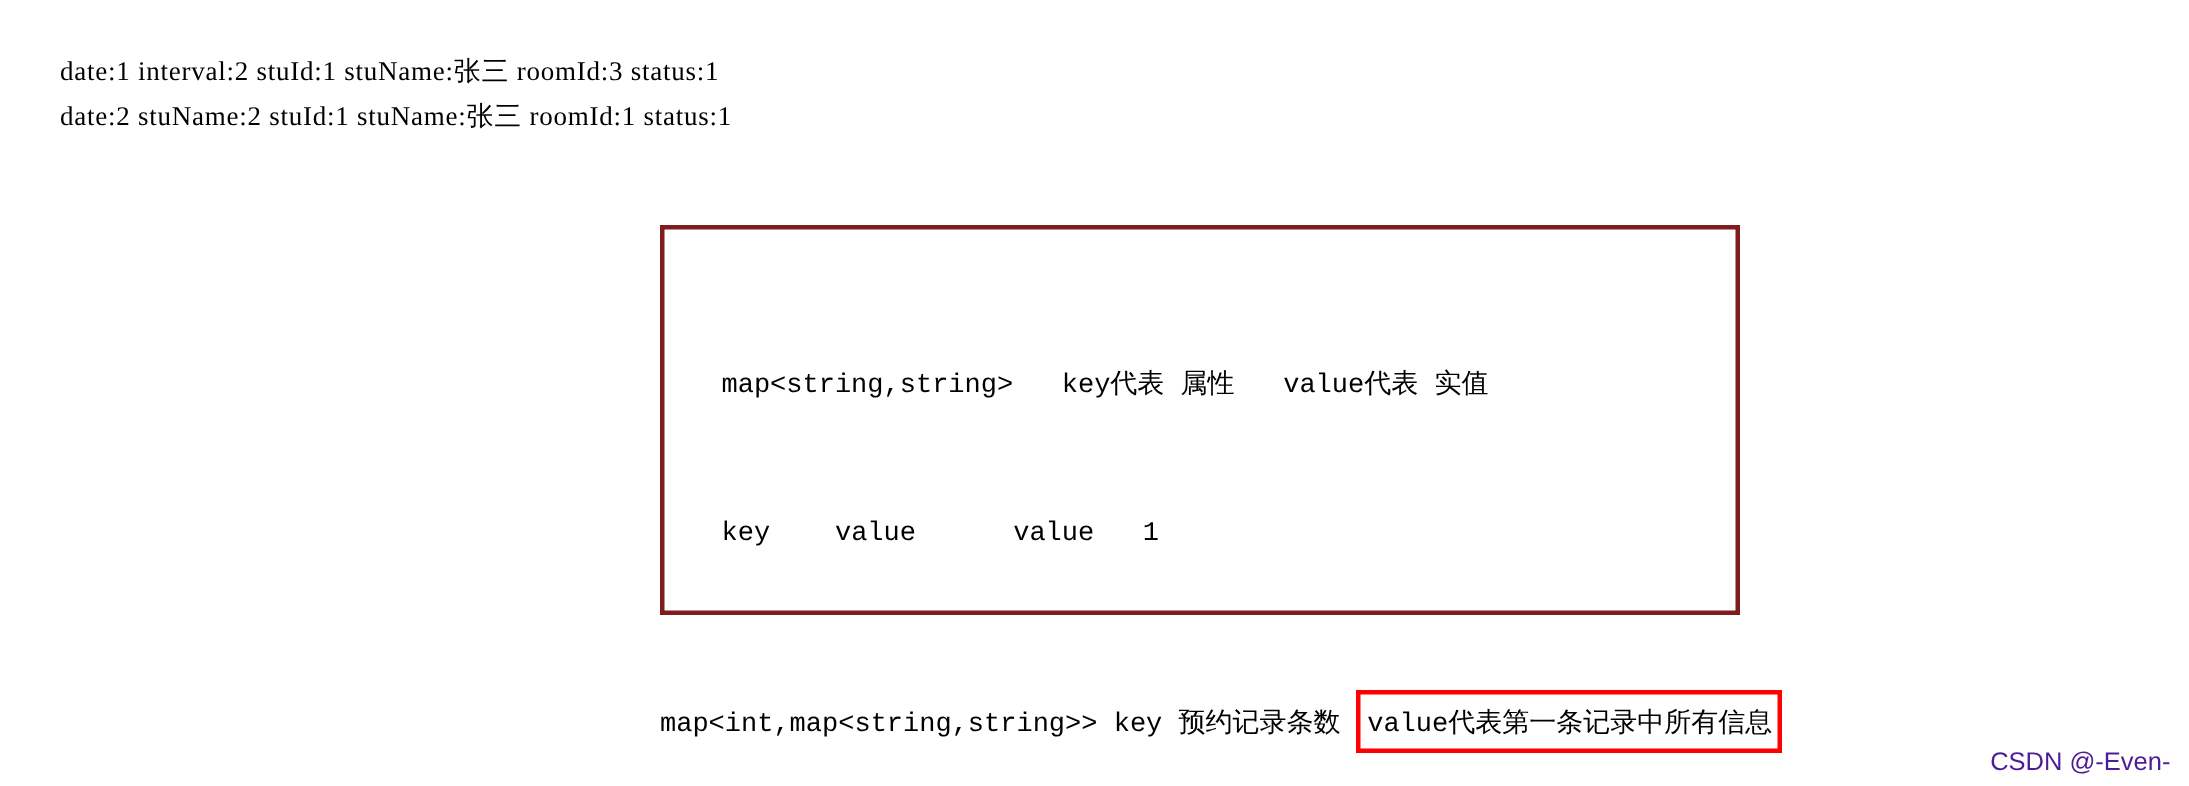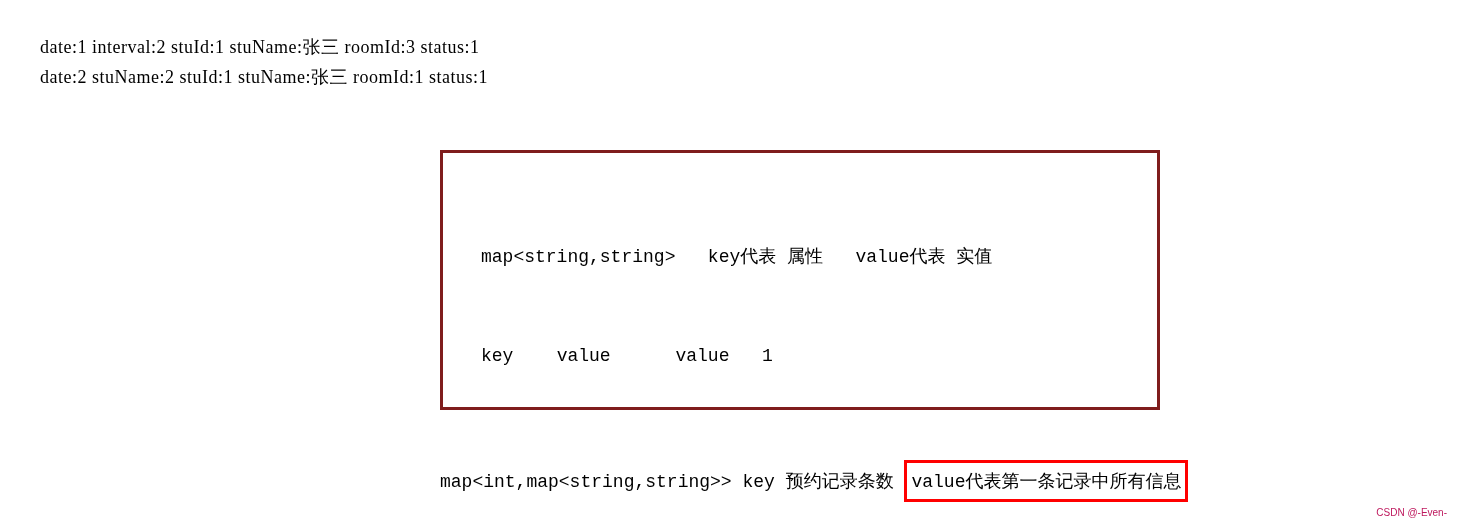--- a/index.html
+++ b/index.html
@@ -49,22 +49,22 @@
     }
     .red-box-2 {
       border: 3px solid #ff0000;
       padding: 6px 4px;
       display: inline-block;
     }
     .watermark {
       position: absolute;
       right: 12px;
       bottom: 6px;
-      font-size: 10px;
-      color: #be185d;
+      font-size: 17px;
+      color: #4c1d95;
       font-family: Arial, sans-serif;
     }
   </style>
 </head>
 <body>
 
 <div class="top-lines">
   <div class="top-line">date:1 interval:2 stuId:1 stuName:张三 roomId:3 status:1</div>
   <div class="top-line">date:2 stuName:2 stuId:1 stuName:张三 roomId:1 status:1</div>
 </div>

